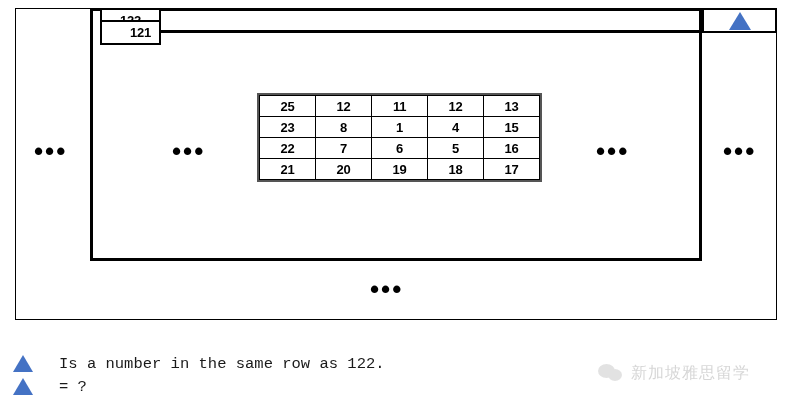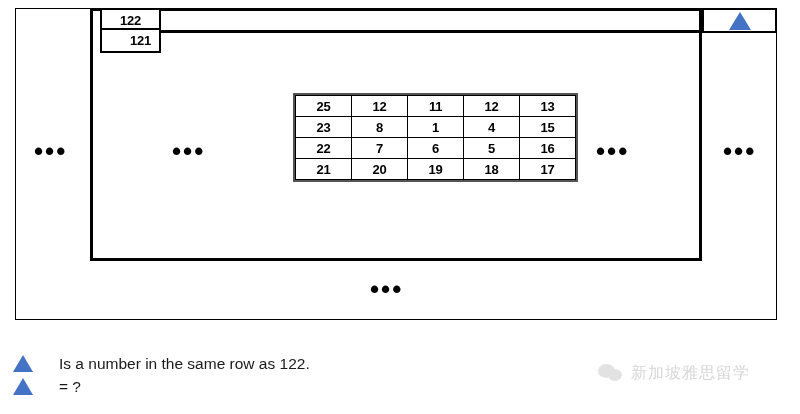--- a/index.html
+++ b/index.html
@@ -60,21 +60,21 @@
     box-sizing: border-box;
     display: flex;
     align-items: center;
     justify-content: center;
     font-size: 13px;
     font-weight: bold;
     background: #ffffff;
     letter-spacing: -0.3px;
   }
   #cell-122 { top: 8px; }
-  #cell-121 { top: 28px; padding-left: 20px; }
+  #cell-121 { top: 20px; padding-left: 20px; }
 
   
   #marker-cell {
     position: absolute;
     left: 702px;
     top: 8px;
     width: 75px;
     height: 25px;
     border: 2px solid #000000;
     box-sizing: border-box;
@@ -101,21 +101,20 @@
     border-bottom: 17px solid #4472c4;
   }
 
   
   #spiral-grid {
     position: absolute;
     left: 259px;
     top: 95px;
     border-collapse: collapse;
     background: #ffffff;
-    margin-left: 36px;
   }
   #spiral-grid td {
     width: 55px;
     height: 20px;
     border: 1px solid #000000;
     text-align: center;
     vertical-align: middle;
     font-size: 13px;
     font-weight: bold;
     letter-spacing: -0.3px;
@@ -140,20 +139,21 @@
   #dots-right      { left: 596px; top: 138px; }
   #dots-far-right  { left: 723px; top: 138px; }
   #dots-bottom     { left: 370px; top: 276px; }
 
   
   #legend {
     position: absolute;
     left: 12px;
     top: 352px;
     width: 520px;
+    font-family: Liberation Mono, monospace;
   }
   .legend-row {
     display: flex;
     align-items: center;
     height: 23px;
   }
   .legend-icon {
     width: 34px;
     display: flex;
     justify-content: flex-start;

